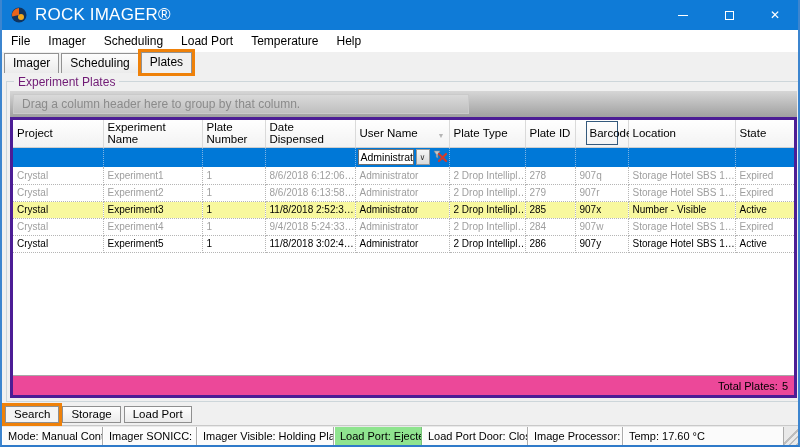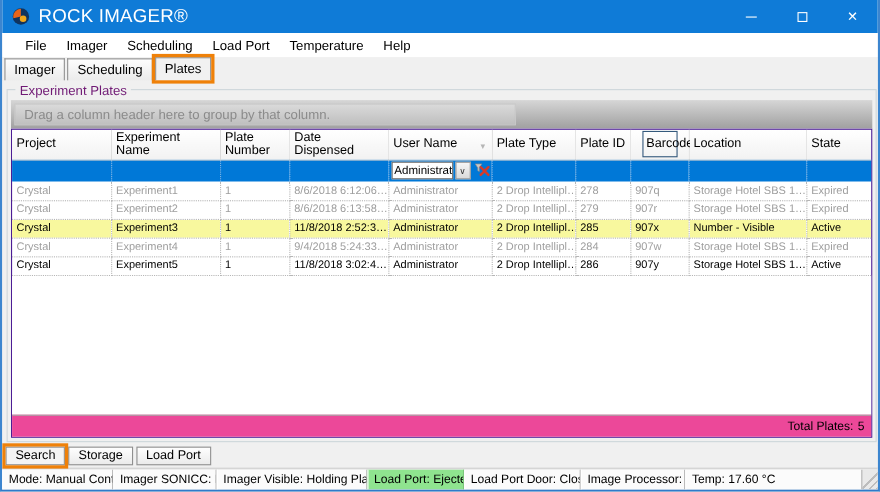--- a/index.html
+++ b/index.html
@@ -11,36 +11,36 @@
   }
   
   .titlebar { height:30px; background:#0f7bd7; color:#fff; display:flex; align-items:center; flex:none; }
   .app-icon { width:16px; height:16px; margin-left:9px; flex:none; }
   .title-text { margin-left:8px; font-size:17px; letter-spacing:.2px; }
   .win-controls { margin-left:auto; display:flex; height:100%; }
   .ctrl { width:46px; display:flex; align-items:center; justify-content:center; color:#fff; font-size:12px; }
   .ctrl .maxbox { width:9px; height:9px; border:1px solid #fff; display:block; }
   .ctrl .minbar { width:10px; height:1px; background:#fff; display:block; }
   
-  .menubar { height:22px; background:#ffffff; display:flex; align-items:center; padding-left:12px; flex:none; }
+  .menubar { height:22px; background:#ffffff; display:flex; align-items:center; padding-left:0; flex:none; }
   .menu-item { font-size:12px; color:#000; padding:2px 9px; }
   
   .tabstrip { height:21px; background:#f0f0f0; display:flex; align-items:flex-end; padding-left:2px; flex:none; position:relative; z-index:3; }
   .tab { font-size:12px; color:#000; border:1px solid #929292; border-bottom:none; background:linear-gradient(#fdfdfd,#ebebeb); padding:2px 8px 3px; margin-right:2px; }
   .tab.active { background:#f1f1f1; outline:3px solid #ef8109; position:relative; z-index:4; padding-bottom:4px; }
   
   .content { flex:1; background:#f0f0f0; padding:8px 4px 3px 4px; display:flex; min-height:0; }
   .groupbox { flex:1; border:1px solid #cdd6da; position:relative; display:flex; }
   .group-label { position:absolute; top:-7px; left:7px; background:#f0f0f0; padding:0 4px; font-size:12px; color:#701a75; z-index:2; }
   .group-inner { flex:1; display:flex; flex-direction:column; padding:9px 3px 3px 3px; min-height:0; }
   
   .drag-strip { height:26px; flex:none; background:linear-gradient(#d6d6d6,#a0a0a0); padding:3px 0 3px 3px; }
   .drag-hint-box { height:20px; width:456px; background:linear-gradient(#dadada,#bfbfbf); border:1px solid #cacaca; color:#8b8b8b; font-size:12px; display:flex; align-items:center; padding-left:8px; }
   
-  .grid { flex:1; border:1px solid #4c1d95; background:#fff; display:flex; flex-direction:column; min-height:0; }
+  .grid { flex:1; border:3px solid #4c1d95; background:#fff; display:flex; flex-direction:column; min-height:0; }
   table { border-collapse:collapse; table-layout:fixed; width:100%; flex:none; }
   thead th { height:27px; font-weight:normal; font-size:11.5px; text-align:left; vertical-align:middle;
     padding:0 4px; background:linear-gradient(#ffffff,#f2f2f2); border-right:1px solid #dadada; border-bottom:1px solid #cfcfcf; position:relative; white-space:normal; line-height:12px; }
   thead th:last-child { border-right:none; }
   .sort-arrow { position:absolute; right:4px; top:10px; font-size:7px; color:#b5b5b5; }
   .focus-box { display:block; border:1px solid #34597c; padding:5px 3px; margin:-1px 0; }
   .filter-row td { height:20px; background:#0078d7; border-right:1px dotted #7fb4e4; }
   .filter-row td:last-child { border-right:none; }
   .filter-cluster { display:flex; align-items:center; gap:2px; padding-left:2px; }
   .filter-input { background:#fff; border:1px solid #707070; height:16px; width:63px; font-size:10.5px; color:#000; display:flex; align-items:center; padding-left:2px; overflow:hidden; white-space:nowrap; }

